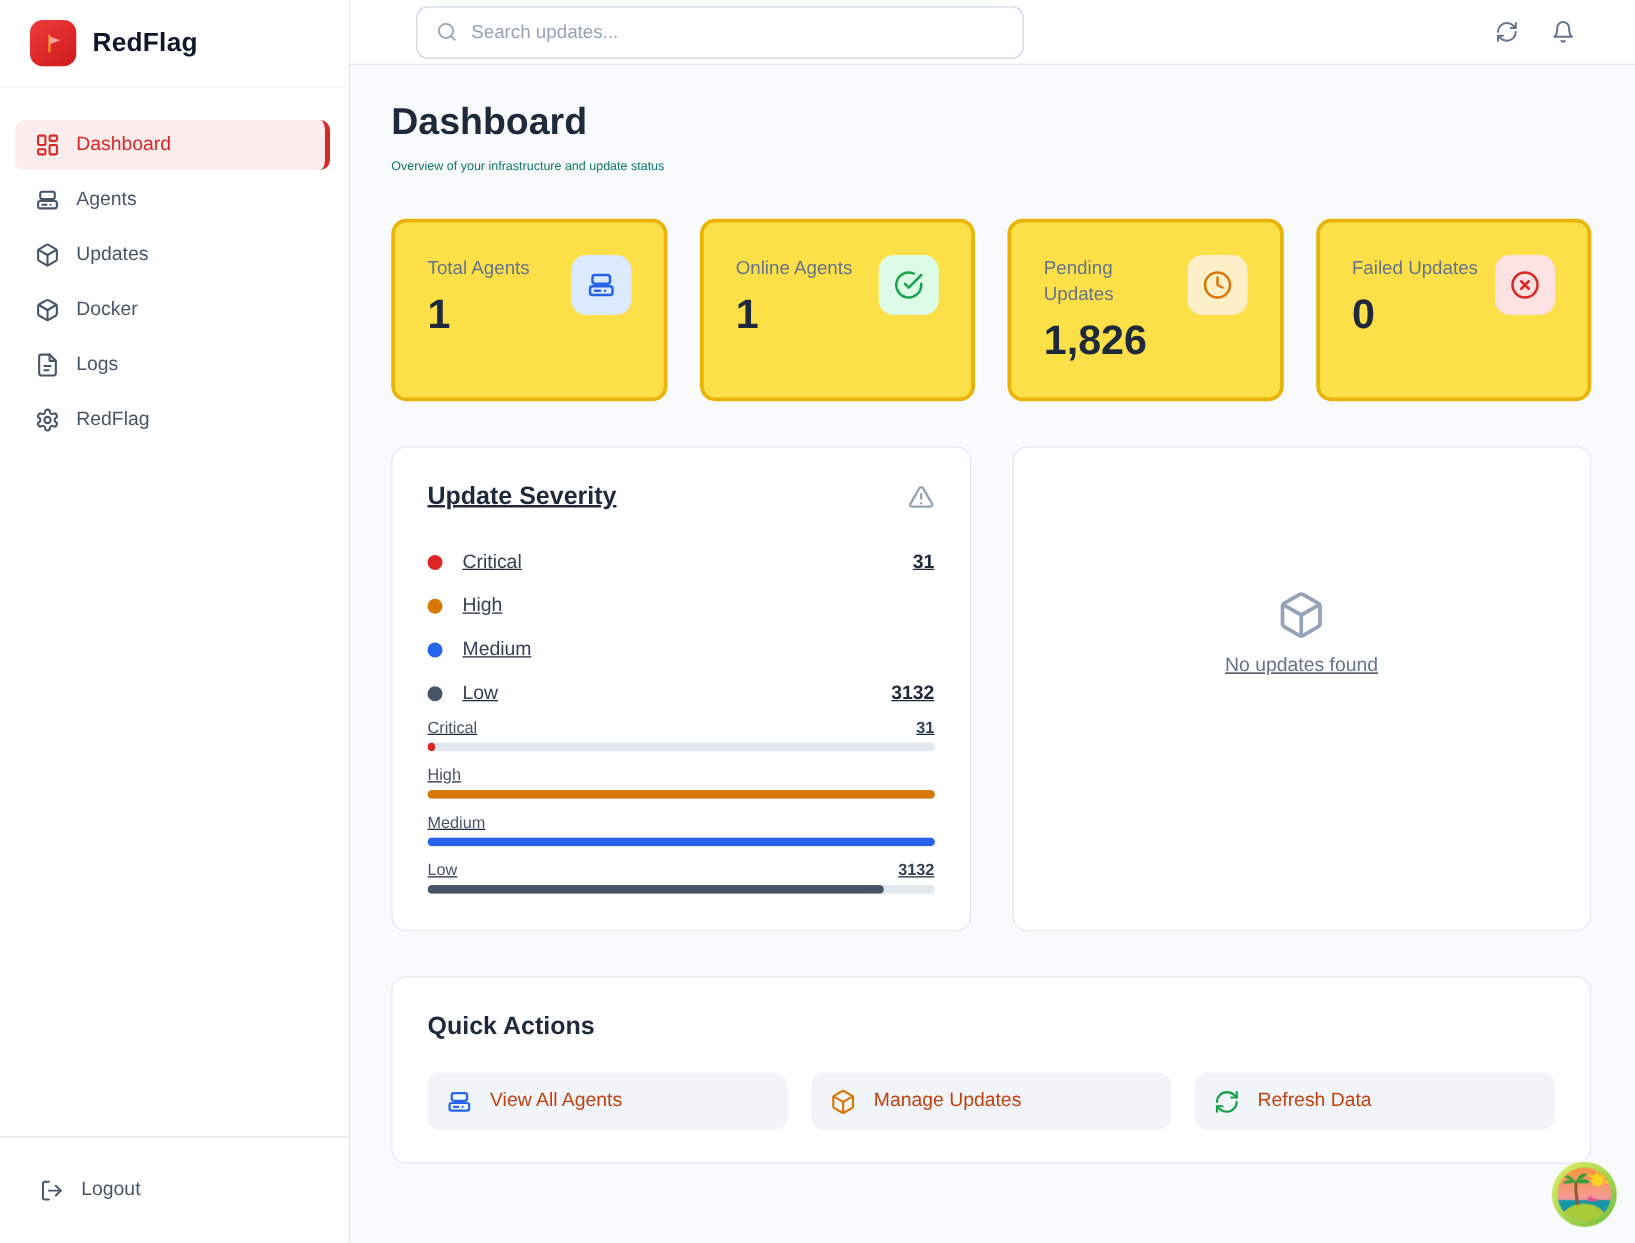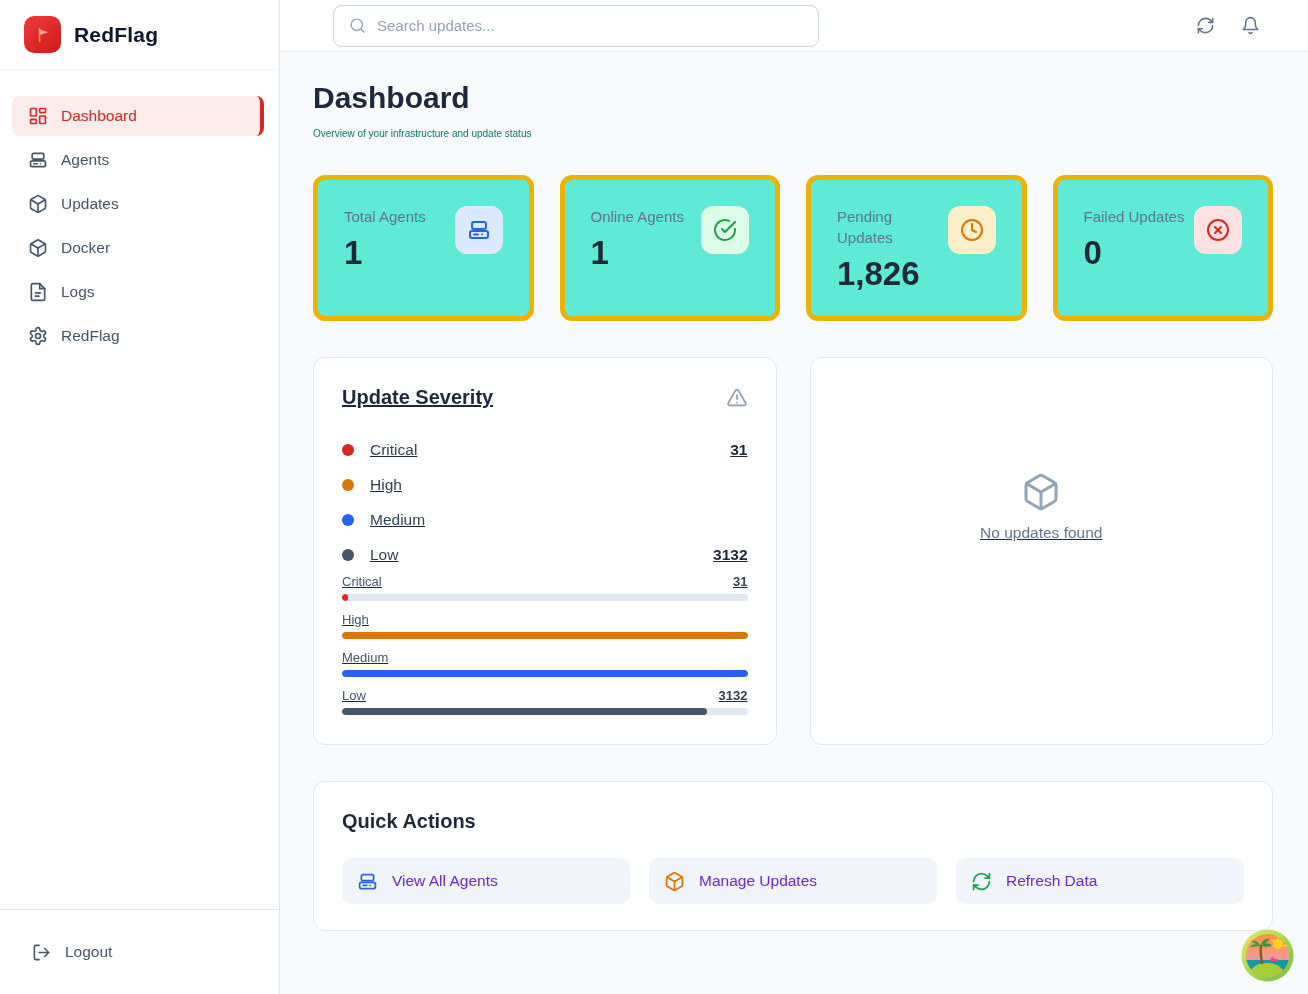--- a/index.html
+++ b/index.html
@@ -32,21 +32,21 @@
   .icon-btn { background:none; border:none; cursor:pointer; color:#64748b; padding:4px; display:flex; }
   .icon-btn svg { width:19px; height:19px; }
   .icon-btn + .icon-btn { margin-left:18px; }
 
   .content { flex:1; background:#f8fafc; padding:27px 35px 0 33px; overflow:hidden; }
   .page-title { font-size:30px; font-weight:700; color:#1e293b; line-height:38px; }
   .page-subtitle { font-size:10px; color:#0f766e; margin-top:6px; line-height:22px; }
 
   
   .stats-grid { display:grid; grid-template-columns:repeat(4,1fr); gap:26px; margin-top:30px; }
-  .stat-card { background:#5eead4; border:5px solid #eab308; border-radius:12px; height:146px; padding:26px; display:flex; justify-content:space-between; }
+  .stat-card { background:#fde047; border:3px solid #eab308; border-radius:12px; height:146px; padding:26px; display:flex; justify-content:space-between; }
   .stat-label { font-size:15px; color:#64748b; font-weight:500; line-height:21px; max-width:110px; }
   .stat-value { font-size:33px; font-weight:700; color:#1e293b; margin-top:7px; }
   .stat-icon-box { width:48px; height:48px; border-radius:12px; display:flex; align-items:center; justify-content:center; flex:0 0 auto; }
   .stat-icon-box svg { width:24px; height:24px; }
 
   
   .charts-grid { display:grid; grid-template-columns:1fr 1fr; gap:33px; margin-top:36px;text-decoration:underline; }
   .panel { background:#fff; border:1px solid #e2e8f0; border-radius:12px; padding:28px; height:388px; }
   .panel-head { display:flex; align-items:center; justify-content:space-between; }
   .panel-title { font-size:20px; font-weight:700; color:#1e293b; }
@@ -70,21 +70,21 @@
   .empty-state { display:flex; flex-direction:column; align-items:center; padding-top:86px; color:#94a3b8; }
   .empty-state svg { width:40px; height:40px; }
   .empty-text { margin-top:12px; font-size:15.5px; color:#64748b; }
 
   
   .quick-card { background:#fff; border:1px solid #e2e8f0; border-radius:12px; margin-top:36px; padding:28px; height:150px; }
   .quick-title { font-size:20px; font-weight:700; color:#1e293b; }
   .quick-row { display:flex; gap:19px; margin-top:25px; }
   .quick-btn { flex:1; height:46px; background:#f1f5f9; border:none; border-radius:10px; display:flex; align-items:center; gap:14px; padding:0 15px; cursor:pointer; font-family:inherit; }
   .quick-btn svg { width:21px; height:21px; flex:0 0 auto; }
-  .quick-btn span { font-size:15.5px; font-weight:500; color:#6d28d9; }
+  .quick-btn span { font-size:15.5px; font-weight:500; color:#c2410c; }
 
   
   .float-badge { position:fixed; right:14px; bottom:12px; width:53px; height:53px; cursor:pointer; }
 </style>
 </head>
 <body>
 
 <div class="app">
 
   <aside class="sidebar">

